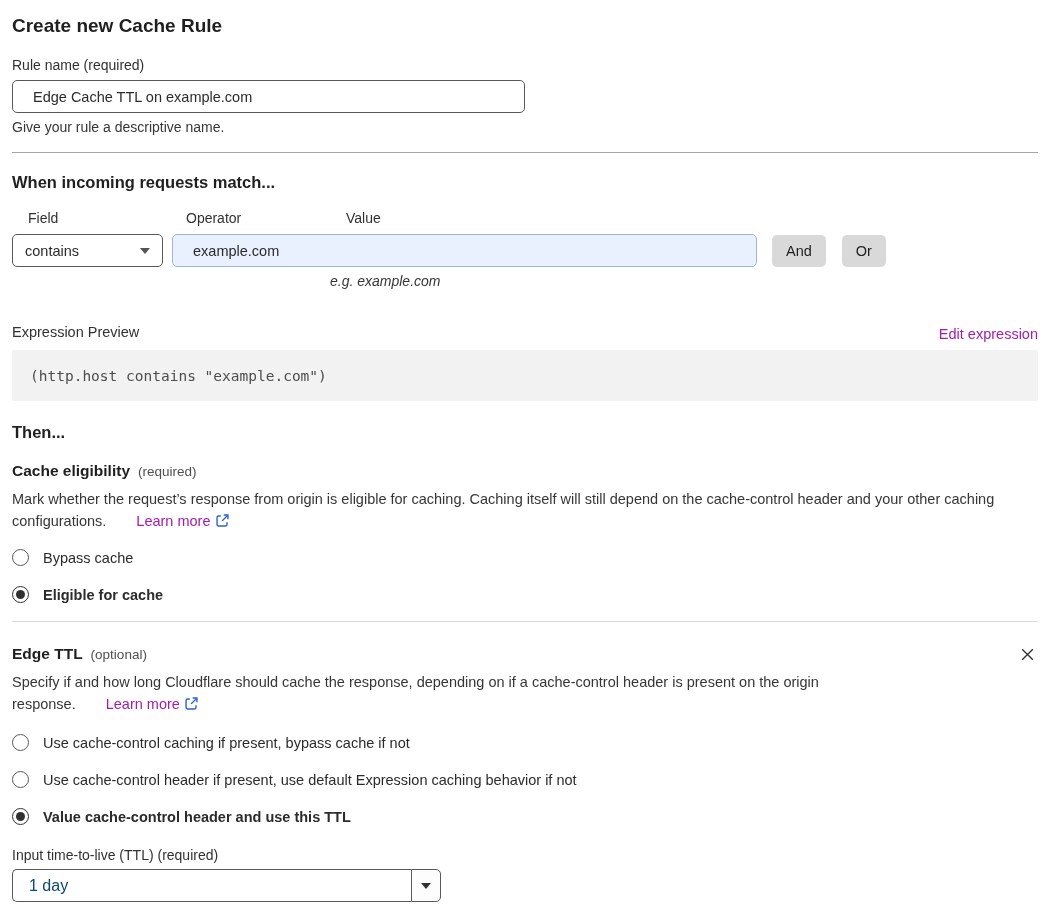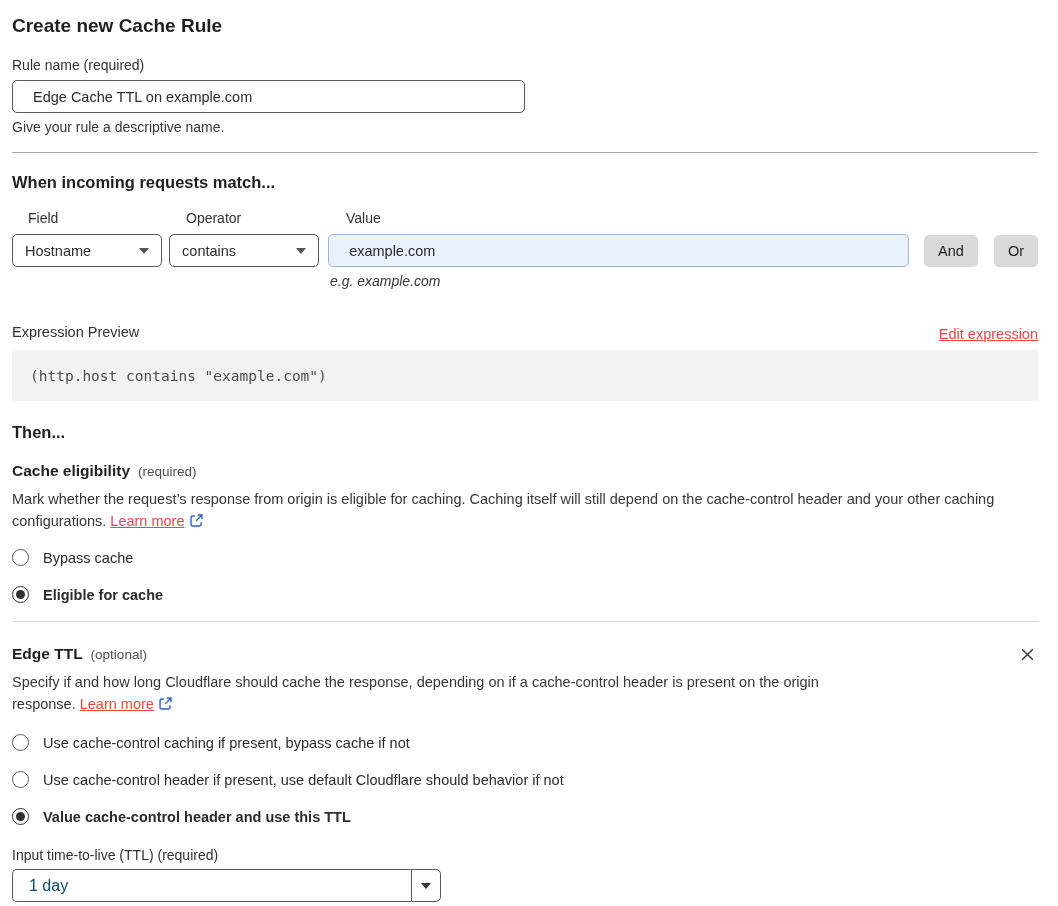--- a/index.html
+++ b/index.html
@@ -64,21 +64,21 @@
     font-family: "Liberation Sans", sans-serif;
     font-size: 14.5px; color: #1f1f1f; cursor: pointer;
   }
   .and-btn { margin-left: 15px; }
   .or-btn { margin-left: 16px; }
 
   .value-help { margin-left: 318px; font-style: italic; }
 
   .expr-row { display: flex; justify-content: space-between; align-items: flex-end; margin-top: 33px; }
   .expr-label { font-size: 14.5px; color: #313131; line-height: 19px; }
-  .link { color: #ef4444; text-decoration: underline; font-size: 14.5px; cursor: pointer; }
+  .link { color: #a21caf; font-size: 14.5px; cursor: pointer; margin-left: 26px; }
 
   .code-block {
     margin-top: 8px; height: 51px; background: #f2f2f2; border-radius: 2px;
     display: flex; align-items: center; padding: 0 18px;
     font-family: "DejaVu Sans Mono", "Liberation Mono", monospace;
     font-size: 14.5px; color: #4d4d4d;
   }
 
   .then-heading { margin-top: 21px; }
 
@@ -139,24 +139,20 @@
 
   <h2 class="section-heading match-heading">When incoming requests match...</h2>
 
   <div class="cols-labels">
     <div class="field-label col1">Field</div>
     <div class="field-label col2">Operator</div>
     <div class="field-label">Value</div>
   </div>
 
   <div class="controls-row">
-    <div class="select-box">
-      <span>Hostname</span>
-      <span class="caret-down"></span>
-    </div>
     <div class="select-box">
       <span>contains</span>
       <span class="caret-down"></span>
     </div>
     <div class="text-input value-input">
       <span>example.com</span>
     </div>
     <button class="gray-btn and-btn">And</button>
     <button class="gray-btn or-btn">Or</button>
   </div>
@@ -214,21 +210,21 @@
           <path d="M13.4 2.6L7.6 8.4" stroke="#2b62c9" stroke-width="1.5"></path>
         </svg></span>
   </p>
 
   <div class="radio-row first-edge">
     <span class="radio"></span>
     <span class="radio-label">Use cache-control caching if present, bypass cache if not</span>
   </div>
   <div class="radio-row">
     <span class="radio"></span>
-    <span class="radio-label">Use cache-control header if present, use default Cloudflare should behavior if not</span>
+    <span class="radio-label">Use cache-control header if present, use default Expression caching behavior if not</span>
   </div>
   <div class="radio-row">
     <span class="radio selected"></span>
     <span class="radio-label bold">Value cache-control header and use this TTL</span>
   </div>
 
   <div class="field-label ttl-label">Input time-to-live (TTL) (required)</div>
   <div class="combo">
     <div class="combo-input">
       <span>1 day</span>

